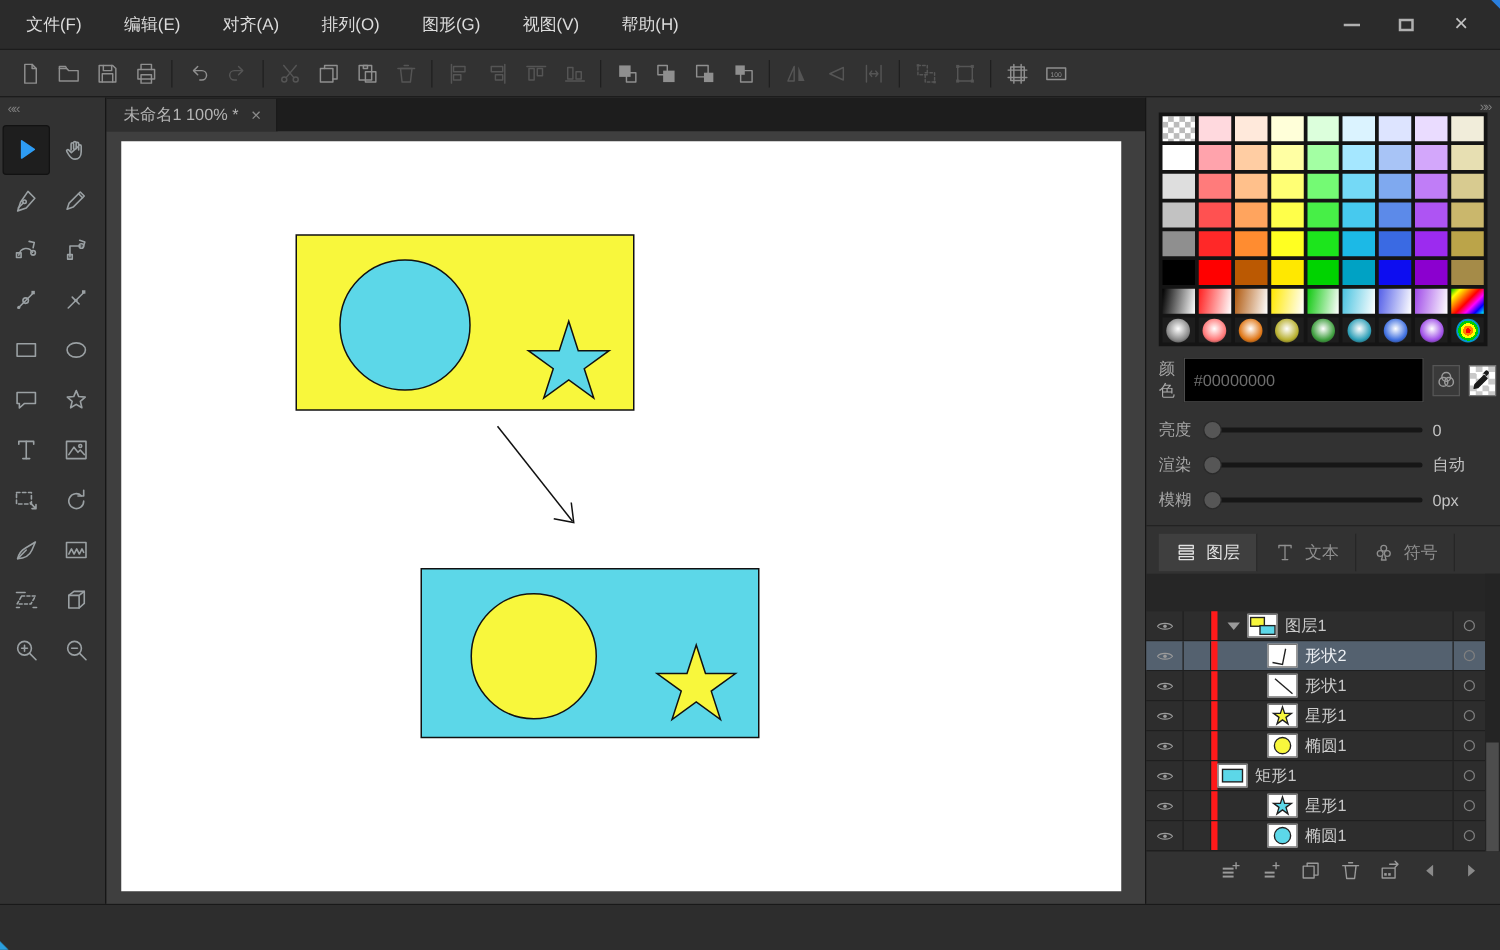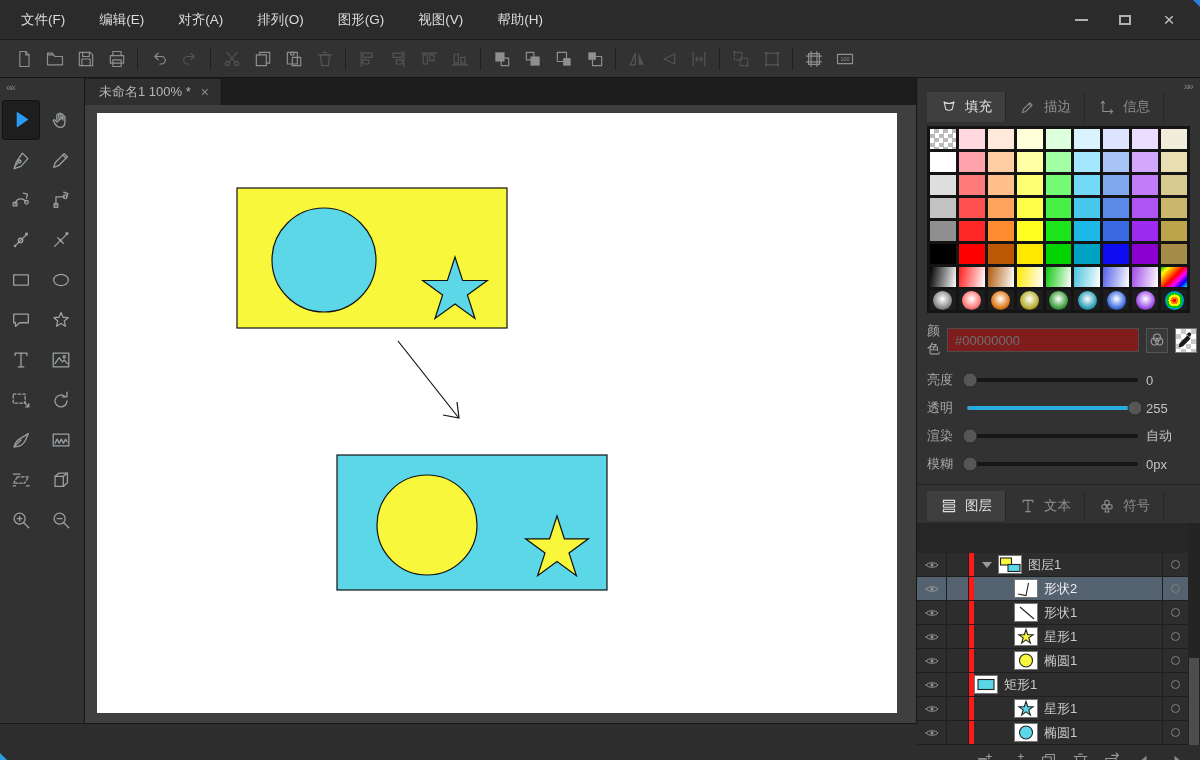--- a/index.html
+++ b/index.html
@@ -53,21 +53,21 @@
   .ptabs { display:flex; height:30px; flex:none; margin-top:6px; }
   .ptab { display:flex; align-items:center; gap:7px; padding:0 13px; color:#8f8f8f; font-size:13.5px; border-right:1px solid #262626; }
   .ptab svg.ic { width:18px; height:18px; }
   .ptab.active { background:#3f3f3f; color:#e2e2e2; }
   .pal { display:grid; grid-template-columns:repeat(9,1fr); gap:3px; background:#141414; padding:3px; margin-top:4px; flex:none; }
   .pc { height:20px; }
   .pc.sph { background:#1d1d1d !important; display:flex; align-items:center; justify-content:center; }
   .sphere { width:19px; height:19px; border-radius:50%; }
   .colorrow { display:flex; align-items:center; gap:7px; margin-top:9px; flex:none; }
   .colorrow .lbl { width:32px; color:#a8a8a8; }
-  .colorinput { flex:1; height:24px; background:#7f1d1d; border:1px solid #4c4c4c; color:#9a9a9a; padding:0 7px; font-size:13px; font-family:inherit; }
+  .colorinput { flex:1; height:36px; background:#000000; border:1px solid #4c4c4c; color:#9a9a9a; padding:0 7px; font-size:13px; font-family:inherit; }
   .colorinput::placeholder { color:#6e6e6e; }
   .minibtn { width:26px; height:25px; background:#3a3a3a; border:1px solid #555; display:flex; align-items:center; justify-content:center; color:#9a9a9a; }
   .minibtn.checker { background:repeating-conic-gradient(#c9c9c9 0% 25%, #ffffff 0% 50%) 0 0/10px 10px; border:1px solid #777; }
   .sliders { margin-top:8px; flex:none; }
   .sliderrow { display:flex; align-items:center; height:28px; gap:8px; }
   .sliderrow .lbl { width:32px; color:#a8a8a8; flex:none; }
   .track { flex:1; height:4px; background:#161616; border-radius:2px; position:relative; }
   .track .fillbar { position:absolute; left:0; top:0; bottom:0; border-radius:2px; }
   .knob { position:absolute; top:50%; width:15px; height:15px; border-radius:50%; background:#565656; border:1px solid #2a2a2a; transform:translate(-50%,-50%); }
   .sliderrow .val { width:44px; color:#c2c2c2; flex:none; }
@@ -464,43 +464,20 @@
           <rect x="240" y="342" width="270" height="135" fill="#5cd7e8"></rect>
           <circle cx="330" cy="412" r="50" fill="#f8f73c"></circle>
           <polygon fill="#f8f73c" points="460.0,403.0 467.4,425.8 491.4,425.8 472.0,439.9 479.4,462.7 460.0,448.6 440.6,462.7 448.0,439.9 428.6,425.8 452.6,425.8"></polygon>
         </svg>
       </div>
     </div>
   </div>
 
   <div class="rightpanel">
     <div class="collapse-right">»»</div>
-    <div class="ptabs" id="filltabs">
-        <div class="ptab active">
-          <svg class="ic" viewBox="0 0 24 24">
-            <path d="M5.5 5.5c2.5 2.3 10.5 2.3 13 0l-2.2 9.5c-2.3 1.8-6.3 1.8-8.6 0z"></path>
-            <path d="M5.5 5.5c2.5 2.3 10.5 2.3 13 0"></path>
-          </svg>
-          <span>填充</span>
-        </div>
-        <div class="ptab">
-          <svg class="ic" viewBox="0 0 24 24">
-            <path d="M4.5 19.5l1.6-4.6 8.4-8.4 3 3-8.4 8.4z"></path>
-            <path d="M13 8l3 3"></path>
-          </svg>
-          <span>描边</span>
-        </div>
-        <div class="ptab">
-          <svg class="ic" viewBox="0 0 24 24">
-            <path d="M6.5 4.5V18h13"></path>
-            <path d="M4.5 7l2-2.5L8.5 7M17 15.5l2.5 2.5-2.5 2.5"></path>
-          </svg>
-          <span>信息</span>
-        </div>
-      </div>
     <div class="pal" id="palette">
         <div class="pc" style="background: repeating-conic-gradient(rgb(187, 187, 187) 0%, rgb(187, 187, 187) 25%, rgb(255, 255, 255) 0%, rgb(255, 255, 255) 50%) 0px 0px / 9px 9px;"></div>
         <div class="pc" style="background: rgb(255, 217, 222);"></div>
         <div class="pc" style="background: rgb(255, 233, 219);"></div>
         <div class="pc" style="background: rgb(255, 255, 217);"></div>
         <div class="pc" style="background: rgb(220, 255, 220);"></div>
         <div class="pc" style="background: rgb(219, 243, 255);"></div>
         <div class="pc" style="background: rgb(221, 228, 255);"></div>
         <div class="pc" style="background: rgb(234, 220, 255);"></div>
         <div class="pc" style="background: rgb(241, 237, 218);"></div>
@@ -607,28 +584,20 @@
 
     <div class="sliders" id="sliders">
         <div class="sliderrow">
           <span class="lbl">亮度</span>
           <div class="track">
             <div class="knob" style="left:2%"></div>
           </div>
           <span class="val">0</span>
         </div>
         <div class="sliderrow">
-          <span class="lbl">透明</span>
-          <div class="track">
-            <div class="fillbar" style="width:98%;background:#29abe2"></div>
-            <div class="knob" style="left:98%"></div>
-          </div>
-          <span class="val">255</span>
-        </div>
-        <div class="sliderrow">
           <span class="lbl">渲染</span>
           <div class="track">
             <div class="knob" style="left:2%"></div>
           </div>
           <span class="val">自动</span>
         </div>
         <div class="sliderrow">
           <span class="lbl">模糊</span>
           <div class="track">
             <div class="knob" style="left:2%"></div>

